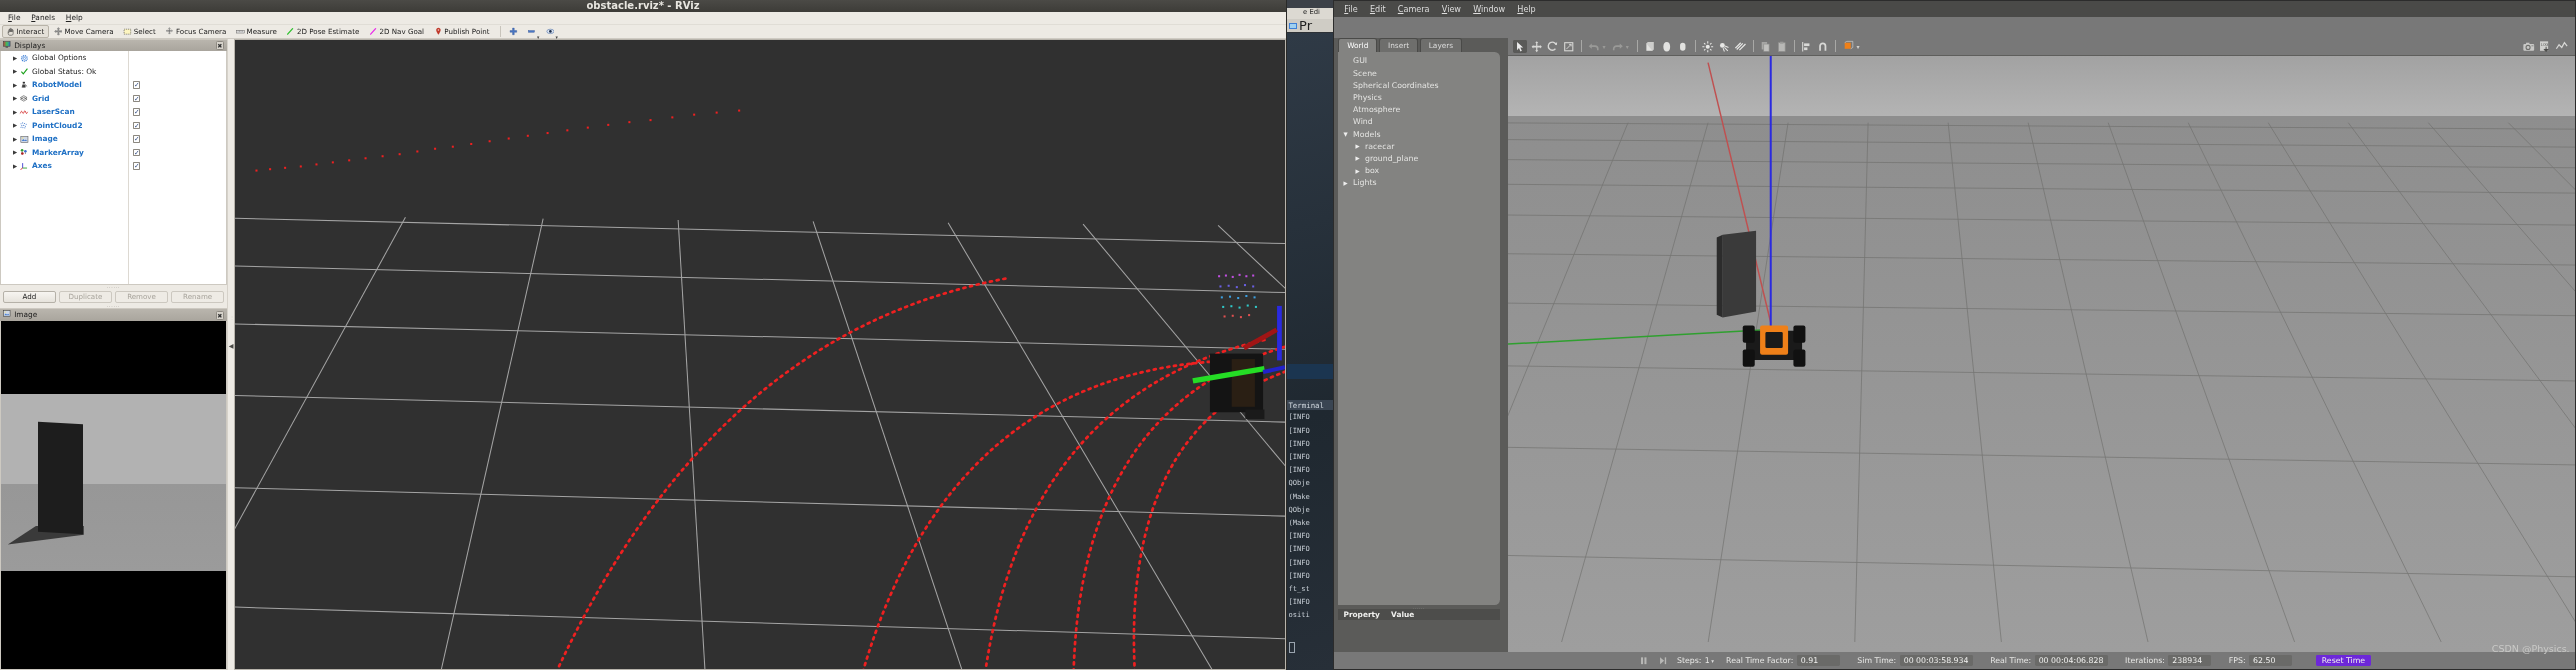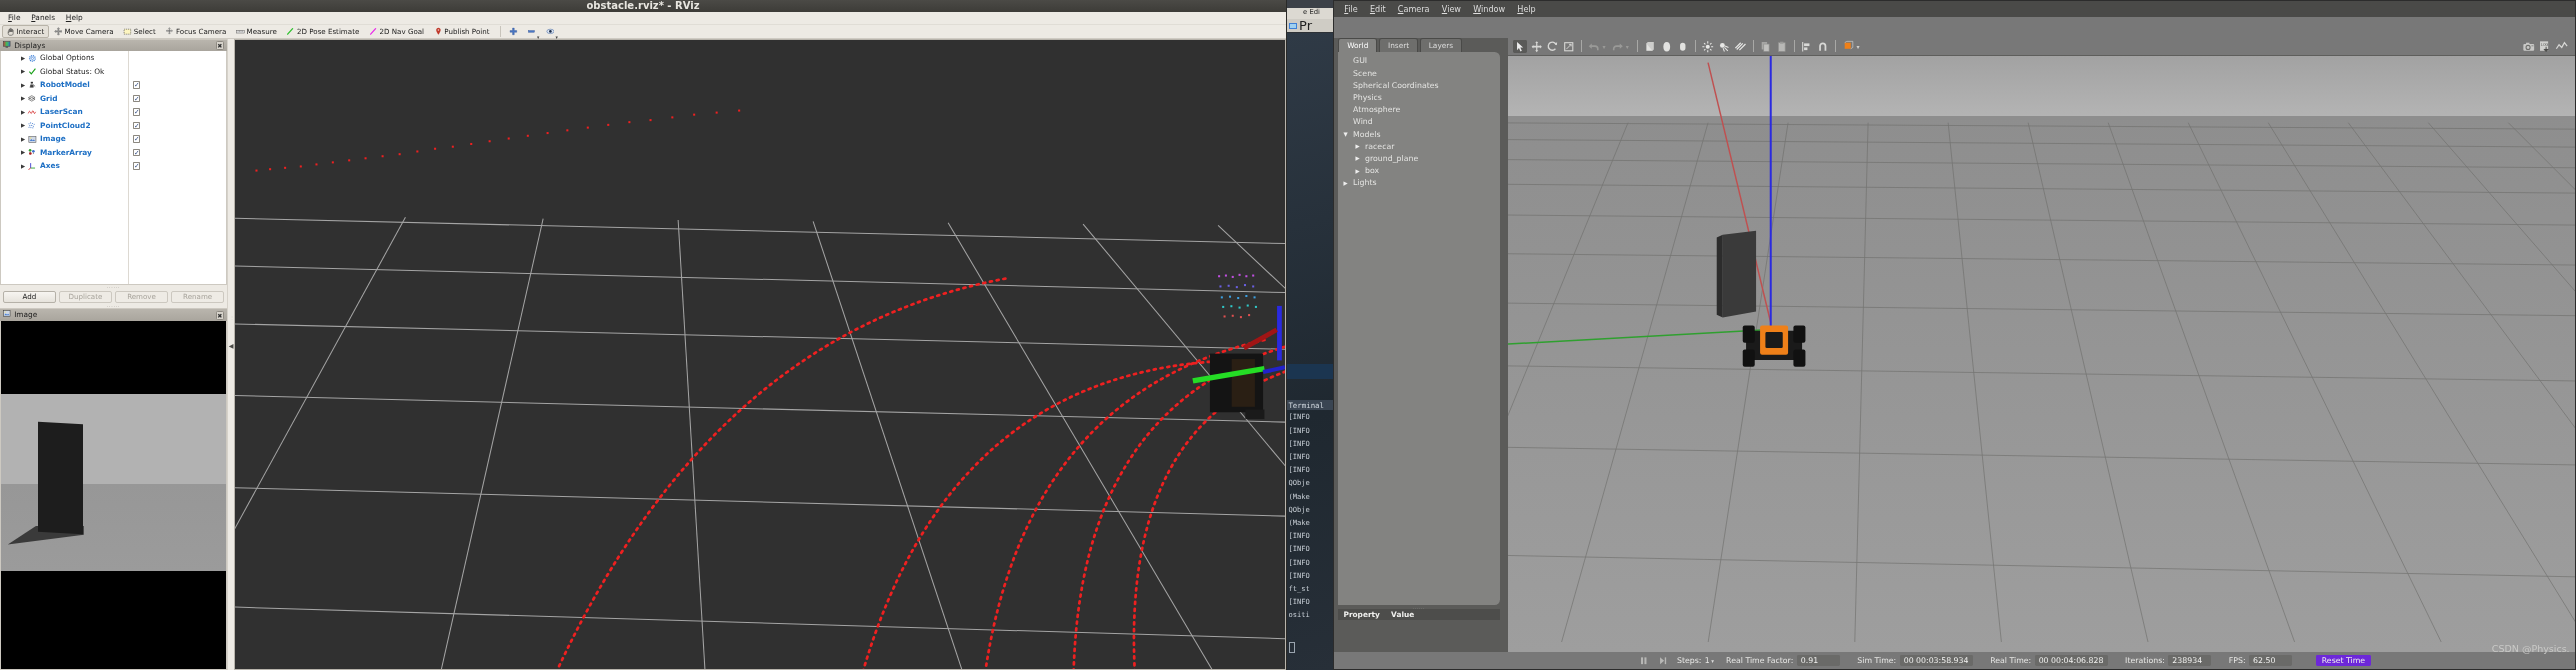--- a/index.html
+++ b/index.html
@@ -67,21 +67,21 @@
     font-size:6.1px; line-height:7.4px; text-align:center; color:#333; cursor:default;
   }
 
   #displays-tree {
     flex: 0 0 234px; background:#fff; border:0.7px solid #cdc9c1; border-top:none;
     overflow:hidden; position:relative;
   }
   .tree-col-sep { position:absolute; left:127px; top:0; bottom:0; width:0.7px; background:#ddd9d2; }
   .tree-row {
     height:13.5px; display:flex; align-items:center; font-size:7.4px;
-    padding-left:18px; position:relative;
+    padding-left:10px; position:relative;
   }
   .arrow {
     width:8.1px; flex:none; color:#3b3b3b; font-size:5.4px; text-align:center;
   }
   .tree-ico { width:10.2px; height:9.5px; flex:none; margin-right:2.7px; display:flex; align-items:center; justify-content:center; }
   .tree-label { color:#1d6fc4; font-weight:bold; }
   .tree-label.plain { color:#1a1a1a; font-weight:normal; }
   .tree-check {
     position:absolute; left:132px; width:7.4px; height:7.4px;
     border:0.7px solid #8c8880; background:#fff; border-radius:0.7px;

